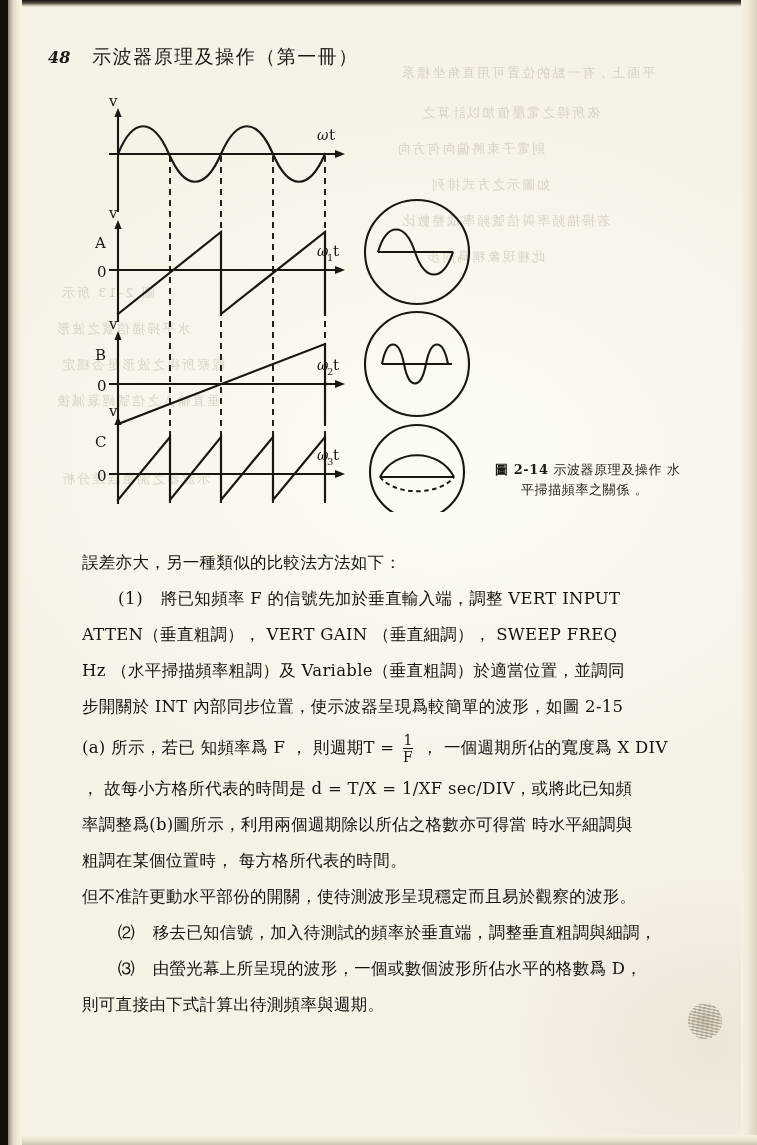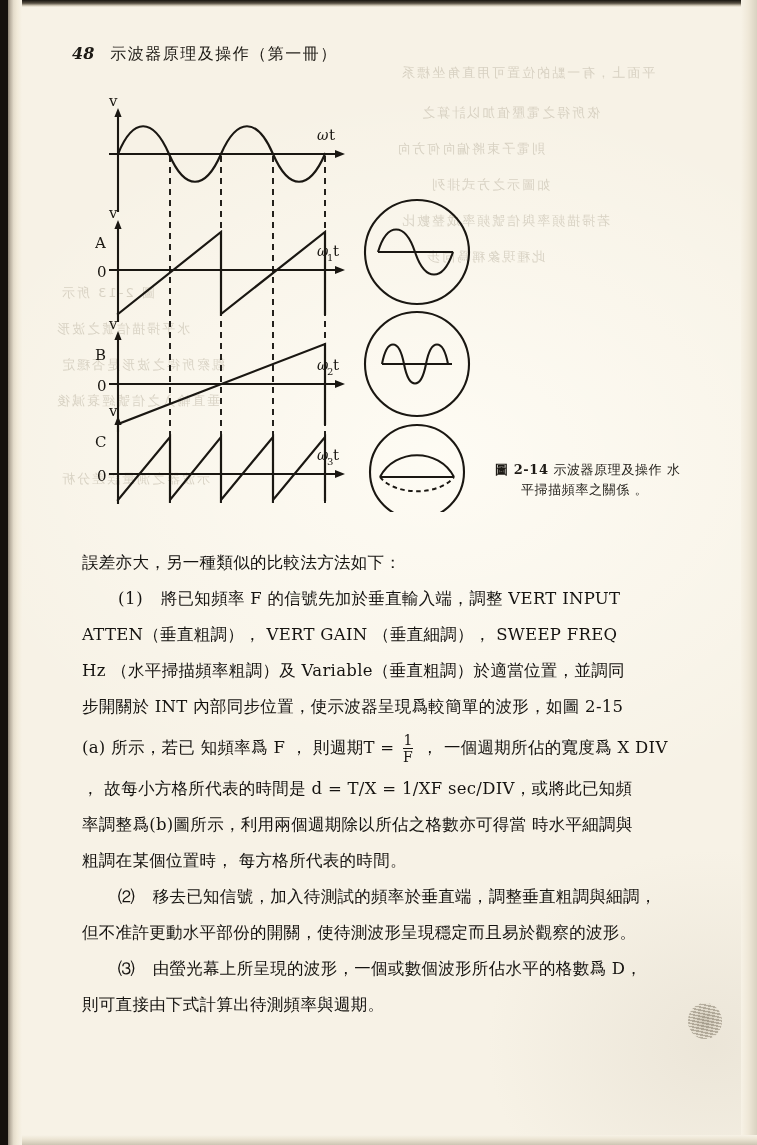--- a/index.html
+++ b/index.html
@@ -60,29 +60,29 @@
     opacity:.5;
     font-family:"DejaVu Sans","Liberation Sans",sans-serif;
     transform:scaleX(-1);
     letter-spacing:2px;
     white-space:nowrap;
     pointer-events:none;
     filter:blur(.6px);
   }
   
   .hdr{
-    position:absolute;left:72px;top:44px;
+    position:absolute;left:48px;top:44px;
     display:flex;align-items:baseline;gap:16px;
     color:#1d1a15;
   }
   .hdr-num{
     font-weight:bold;font-size:16px;font-style:italic;
     font-family:"DejaVu Serif","Liberation Serif",serif;
   }
-  .hdr-title{font-size:16px;letter-spacing:1.5px;}
+  .hdr-title{font-size:19px;letter-spacing:1.5px;margin-left:6px;}
   
   .figure{position:absolute;left:95px;top:92px;width:420px;height:420px;}
   .fig-caption{
     position:absolute;left:495px;top:460px;width:220px;
     font-size:13px;line-height:1.55;color:#1d1a15;letter-spacing:.6px;
   }
   .fig-caption .cap-label{font-weight:bold;font-size:13px;}
   .fig-caption .cap-line2{display:block;padding-left:26px;}
   
   .body{
@@ -253,26 +253,26 @@
         <span class="num">1</span>
         <span class="den">F</span>
       </span>
       <span>， 一個週期所佔的寬度爲 X DIV</span>
     </div>
 
     <div class="ln">， 故每小方格所代表的時間是 d = T/X = 1/XF sec/DIV，或將此已知頻</div>
     <div class="ln">率調整爲(b)圖所示，利用兩個週期除以所佔之格數亦可得當 時水平細調與</div>
     <div class="ln">粗調在某個位置時， 每方格所代表的時間。</div>
 
+    <div class="ln">但不准許更動水平部份的開關，使待測波形呈現穩定而且易於觀察的波形。</div>
+
     <div class="ln ind">
       <span class="ltr">⑵</span>
       <span style="padding-left:12px;">移去已知信號，加入待測試的頻率於垂直端，調整垂直粗調與細調，</span>
     </div>
-
-    <div class="ln">但不准許更動水平部份的開關，使待測波形呈現穩定而且易於觀察的波形。</div>
 
     <div class="ln ind">
       <span class="ltr">⑶</span>
       <span style="padding-left:12px;margin-top:32px;">由螢光幕上所呈現的波形，一個或數個波形所佔水平的格數爲 D，</span>
     </div>
 
     <div class="ln">則可直接由下式計算出待測頻率與週期。</div>
   </div>
 
   <div class="stamp"></div>

